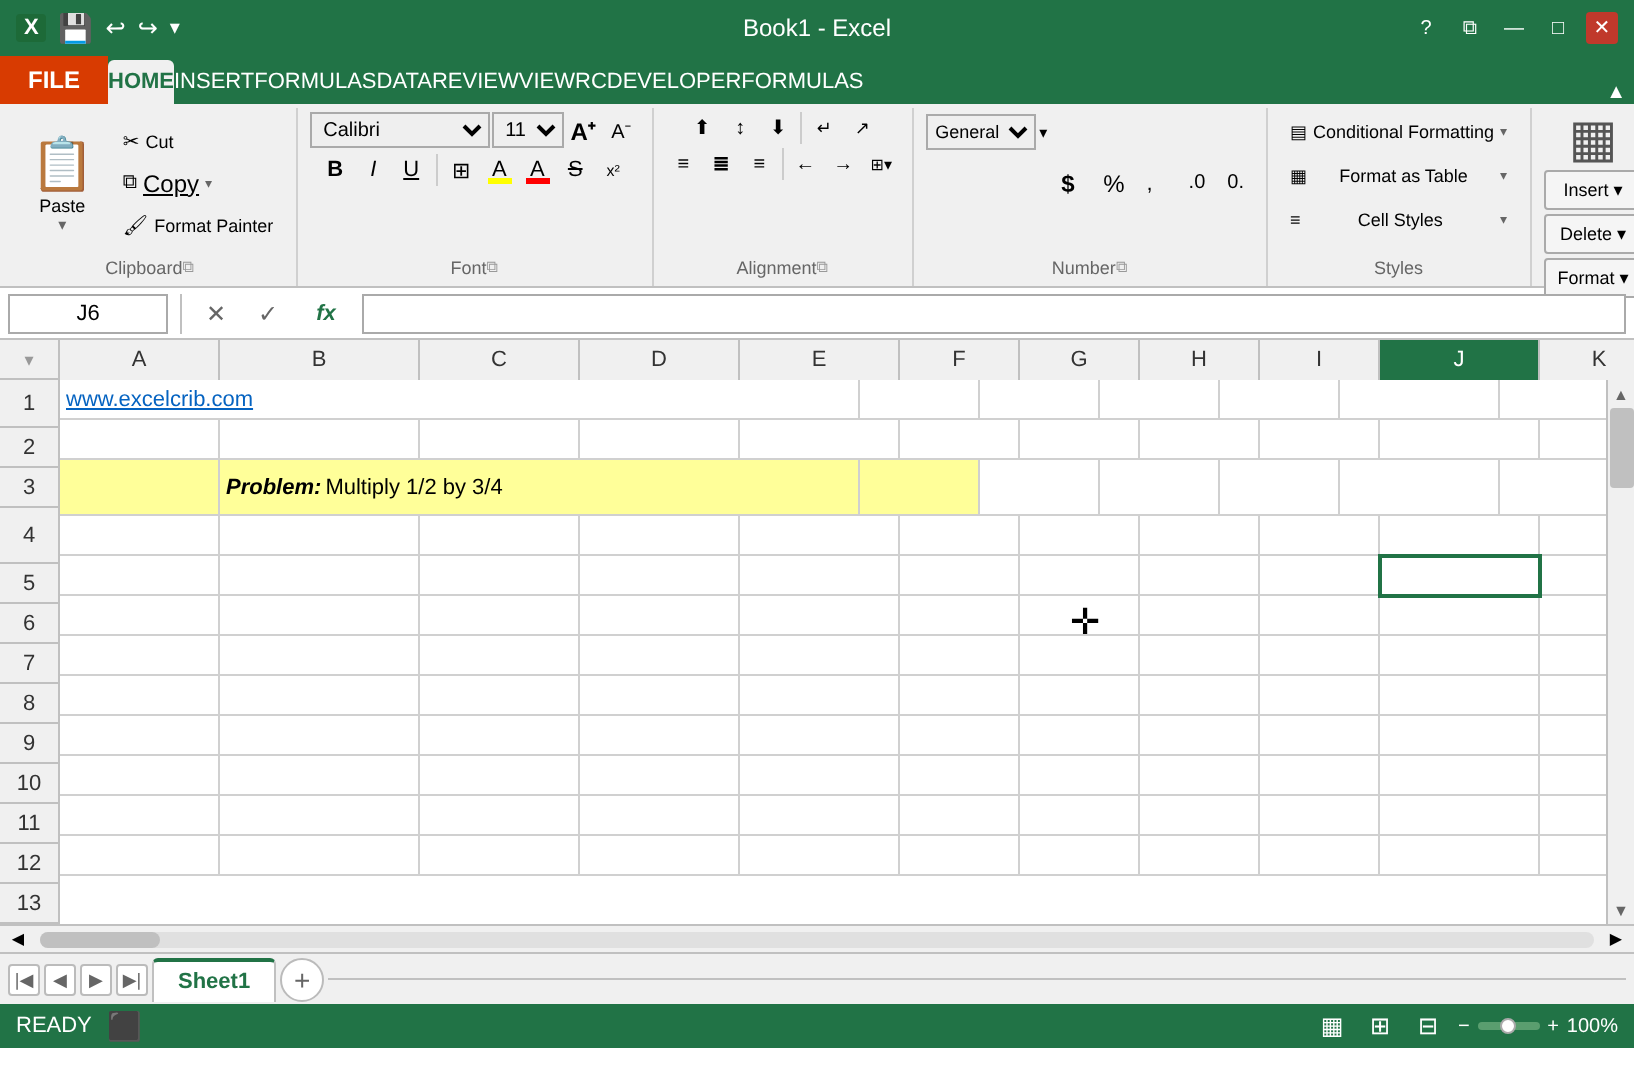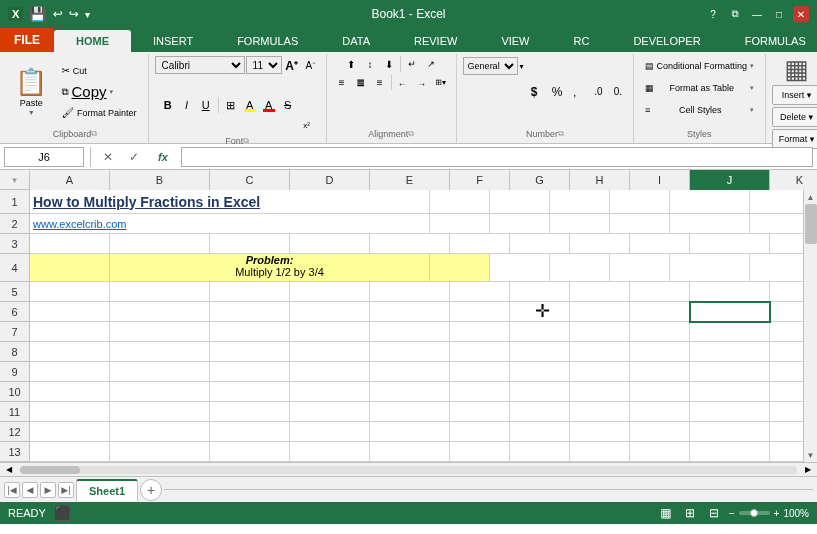--- a/index.html
+++ b/index.html
@@ -35,21 +35,21 @@
       font-size: 12px;
       font-weight: bold;
       height: 24px;
       display: flex;
       align-items: center;
       cursor: pointer;
     }
     .ribbon-tab {
       background: transparent;
       color: white;
-      padding: 3px 22px;
+      padding: 3px 0;
       font-size: 11px;
       height: 22px;
       display: flex;
       align-items: center;
       cursor: pointer;
       border-radius: 3px 3px 0 0;
     }
     .ribbon-tab.active {
       background: #f0f0f0;
       color: #217346;
@@ -380,21 +380,21 @@
         <div class="btn-label">Paste</div>
         <div style="font-size:8px;color:#666;">▾</div>
       </div>
       <div class="small-btns">
         <div class="ribbon-btn-sm">
           <span>✂</span>
           <span style="font-size:9px;">Cut</span>
         </div>
         <div class="ribbon-btn-sm">
           <span>⧉</span>
-          <span style="font-size:15px;text-decoration:underline;">Copy</span>
+          <span style="font-size:12px;text-decoration:underline;">Copy</span>
           <span style="font-size:7px;color:#666;">▾</span>
         </div>
         <div class="ribbon-btn-sm">
           <span>🖌</span>
           <span style="font-size:9px;">Format Painter</span>
         </div>
       </div>
     </div>
     <div class="ribbon-group-label">
       <span>Clipboard</span>
@@ -424,21 +424,21 @@
           <span>A</span>
           <span style="position:absolute;bottom:1px;left:2px;right:2px;height:3px;background:#FFFF00;"></span>
         </div>
         <div class="fmt-btn" style="position:relative;">
           <span>A</span>
           <span style="position:absolute;bottom:1px;left:2px;right:2px;height:3px;background:red;"></span>
         </div>
         <div class="fmt-btn">
             <s>S</s>
           </div>
-        <div class="fmt-btn" style="font-size:8px;margin-top:40px;">x²</div>
+        <div class="fmt-btn" style="font-size:8px;">x²</div>
       </div>
     </div>
     <div class="ribbon-group-label">
       <span>Font</span>
       <span class="divider-expand">⧉</span>
     </div>
   </div>
 
   <div class="ribbon-group">
     <div class="ribbon-group-content" style="flex-direction:column; gap:2px;">
@@ -605,30 +605,20 @@
         <div class="row-num">8</div>
         <div class="row-num">9</div>
         <div class="row-num">10</div>
         <div class="row-num">11</div>
         <div class="row-num">12</div>
         <div class="row-num">13</div>
       </div>
 
       <div id="grid-cells">
 
-        <div class="grid-row" style="height:24px;">
-          <div class="cell cw-a cell-title" style="font-size:14px;font-weight:bold;text-decoration:underline;color:#1f3864;width:400px;min-width:400px;">How to Multiply Fractions in Excel</div>
-          <div class="cell cw-f"></div>
-          <div class="cell cw-g"></div>
-          <div class="cell cw-h"></div>
-          <div class="cell cw-i"></div>
-          <div class="cell cw-j"></div>
-          <div class="cell cw-k"></div>
-
-        </div>
 
         <div class="grid-row">
           <div class="cell cw-a" style="width:400px;min-width:400px;">
             <a style="color:#0563C1;text-decoration:underline;cursor:pointer;font-size:11px;">www.excelcrib.com</a>
           </div>
           <div class="cell cw-f"></div>
           <div class="cell cw-g"></div>
           <div class="cell cw-h"></div>
           <div class="cell cw-i"></div>
           <div class="cell cw-j"></div>
@@ -646,23 +636,23 @@
           <div class="cell cw-g"></div>
           <div class="cell cw-h"></div>
           <div class="cell cw-i"></div>
           <div class="cell cw-j"></div>
           <div class="cell cw-k"></div>
 
         </div>
 
         <div class="grid-row" style="height:28px;">
           <div class="cell cw-a yellow-bg"></div>
-          <div class="cell yellow-bg" style="width:320px;min-width:320px;flex-direction:column;">
+          <div class="cell yellow-bg" style="width:320px;min-width:320px;">
             <span style="font-weight:bold;font-style:italic;">Problem:</span>
-            <span style="margin-left:20px;">  Multiply 1/2 by 3/4</span>
+            <span style="margin-left:2px;">  Multiply 1/2 by 3/4</span>
           </div>
           <div class="cell cw-f yellow-bg"></div>
           <div class="cell cw-g"></div>
           <div class="cell cw-h"></div>
           <div class="cell cw-i"></div>
           <div class="cell cw-j"></div>
           <div class="cell cw-k"></div>
 
         </div>
 

